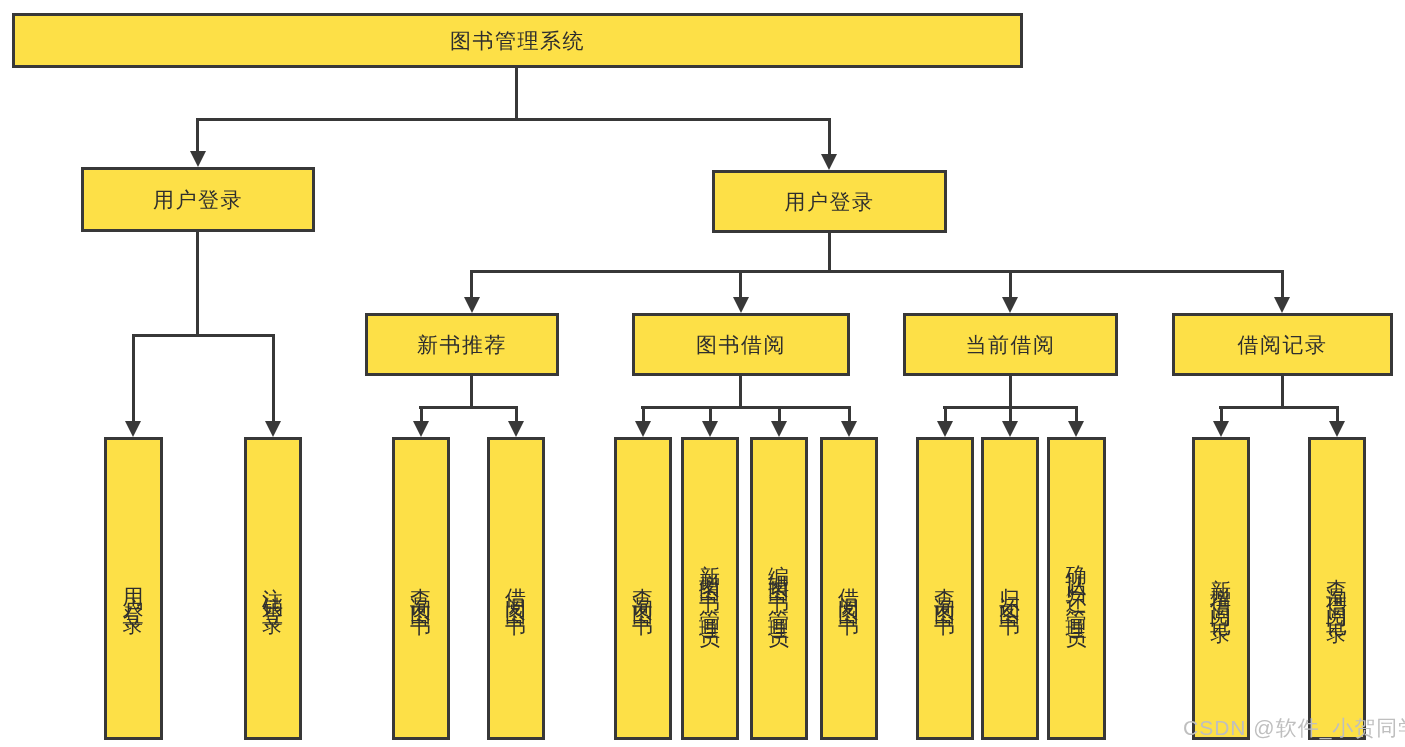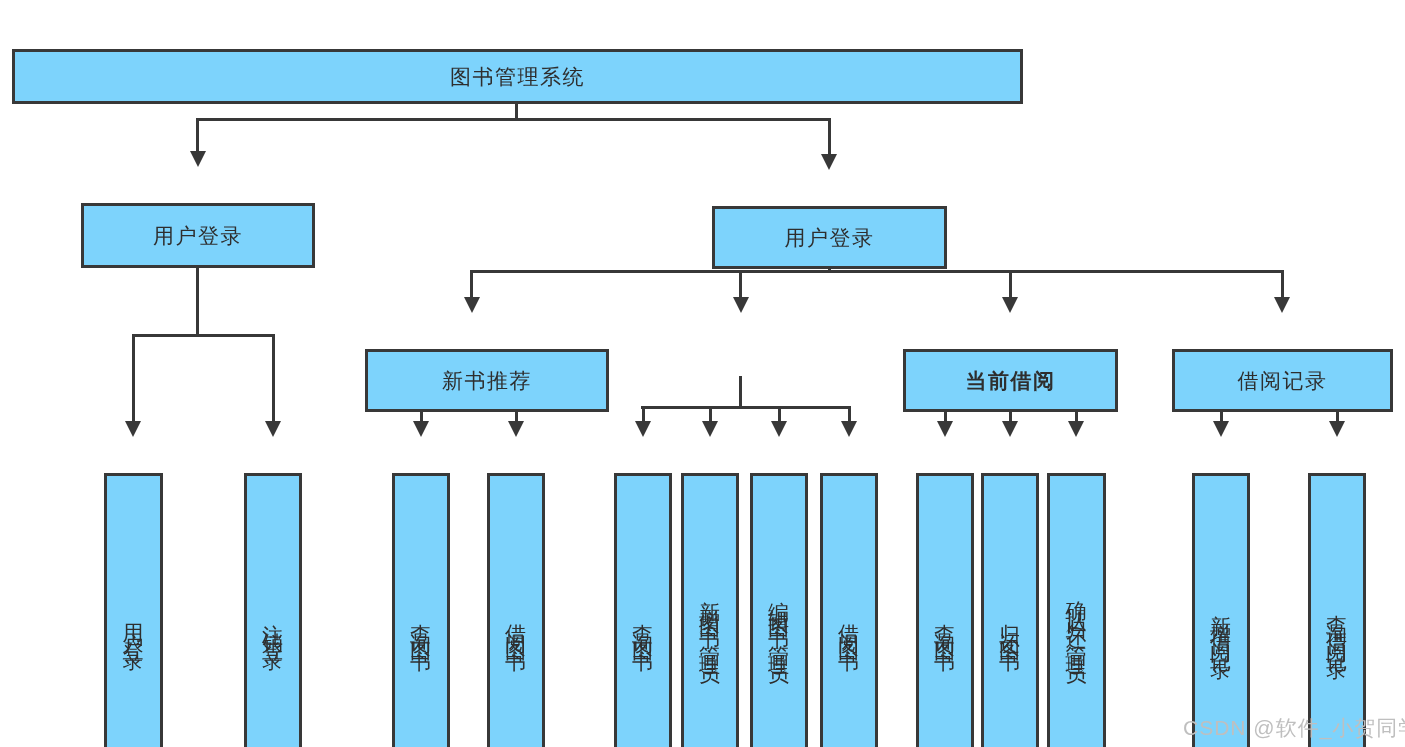--- a/index.html
+++ b/index.html
@@ -8,23 +8,22 @@
     --wm:#bfbfbf;
     --bg:#ffffff;
   }
   html,body{margin:0;padding:0;background:#fff;}
   .canvas{
     position:relative;width:1405px;height:747px;background:var(--bg);
     font-family:"Liberation Sans","DejaVu Sans",sans-serif;overflow:hidden;
   }
   .box{
     position:absolute;box-sizing:border-box;border:3px solid var(--line);
-    background:#7dd3fc;display:flex;align-items:center;justify-content:center;
+    background:#fde047;display:flex;align-items:center;justify-content:center;
     color:var(--text);
-    margin-top:36px;
   }
   .hbox{font-size:21px;letter-spacing:1.5px;}
   .vbox{font-size:21px;}
   .vtext{
     writing-mode:vertical-rl;text-orientation:mixed;
     letter-spacing:9px;line-height:1;white-space:nowrap;
   }
   .vline{position:absolute;width:3px;background:var(--line);}
   .hline{position:absolute;height:3px;background:var(--line);}
   .arrow{
@@ -105,24 +104,27 @@
     <span>图书管理系统</span>
   </div>
 
   <div class="box hbox" style="left:81px;top:167px;width:234px;height:65px;">
     <span>用户登录</span>
   </div>
   <div class="box hbox" style="left:712px;top:170px;width:235px;height:63px;">
     <span>用户登录</span>
   </div>
 
-  <div class="box hbox" style="left:365px;top:313px;width:244px;height:63px;">
+  <div class="box hbox" style="left:365px;top:313px;width:194px;height:63px;">
     <span>新书推荐</span>
   </div>
-  <div class="box hbox" style="left:903px;top:313px;width:215px;height:63px;font-weight:bold;">
+  <div class="box hbox" style="left:632px;top:313px;width:218px;height:63px;">
+    <span>图书借阅</span>
+  </div>
+  <div class="box hbox" style="left:903px;top:313px;width:215px;height:63px;">
     <span>当前借阅</span>
   </div>
   <div class="box hbox" style="left:1172px;top:313px;width:221px;height:63px;">
     <span>借阅记录</span>
   </div>
 
   <div class="box vbox" style="left:104px;top:437px;width:59px;height:303px;">
     <span class="vtext">用户登录</span>
   </div>
   <div class="box vbox" style="left:244px;top:437px;width:58px;height:303px;">

